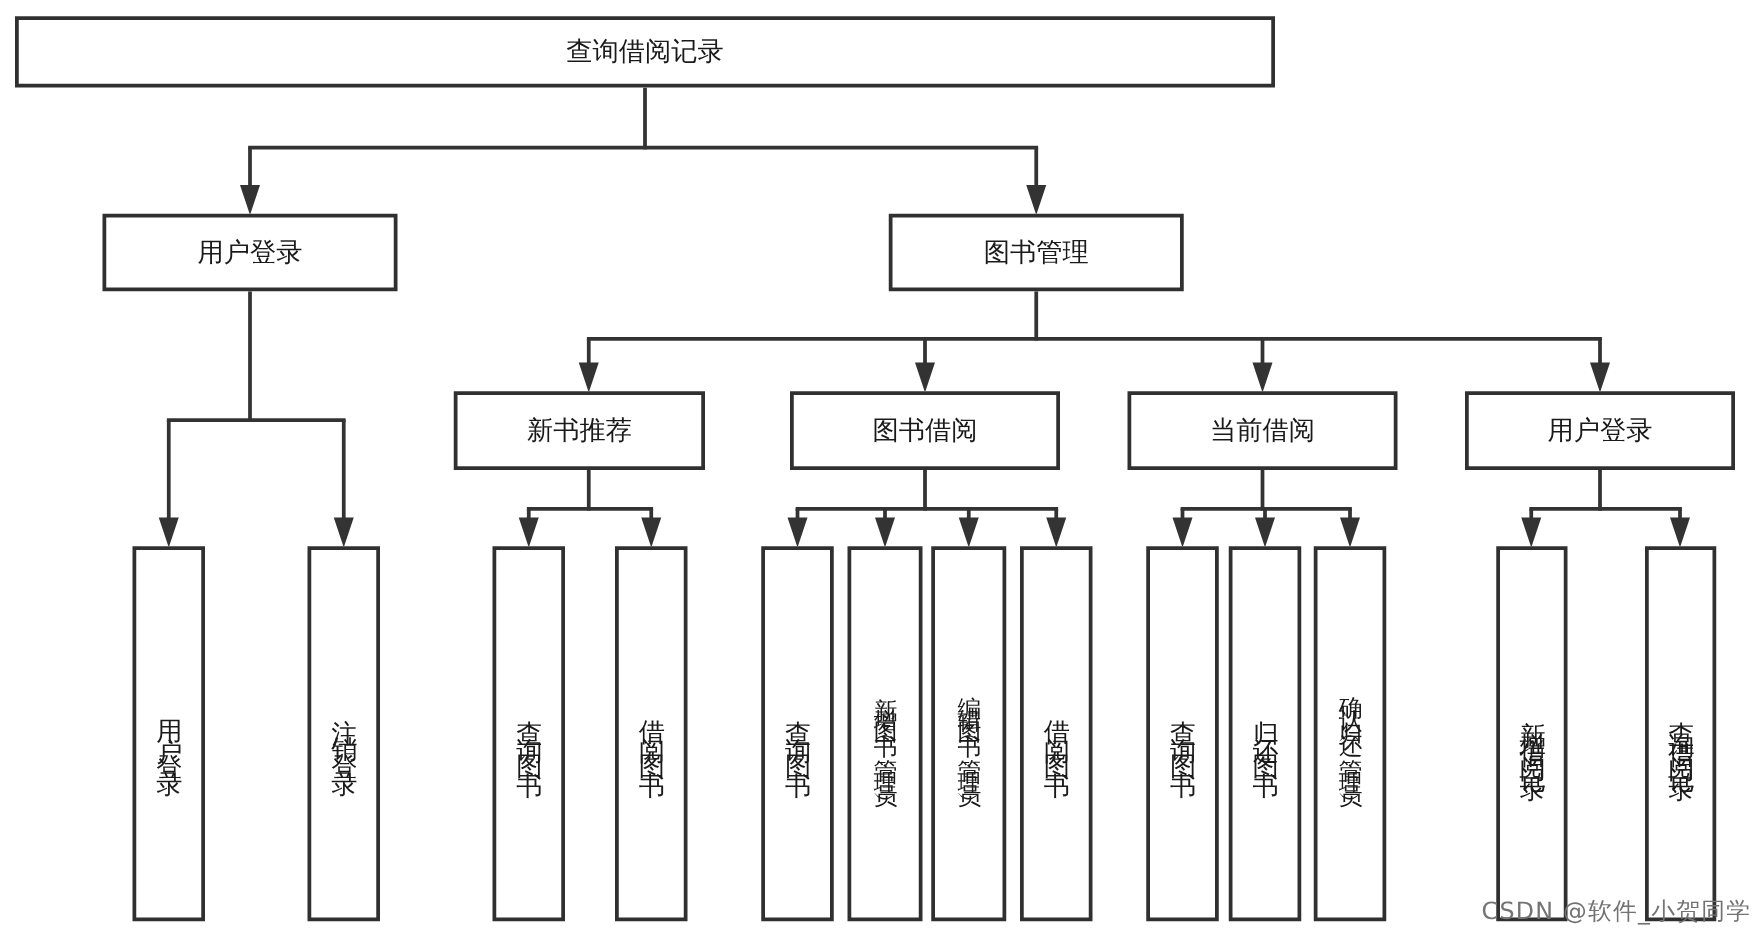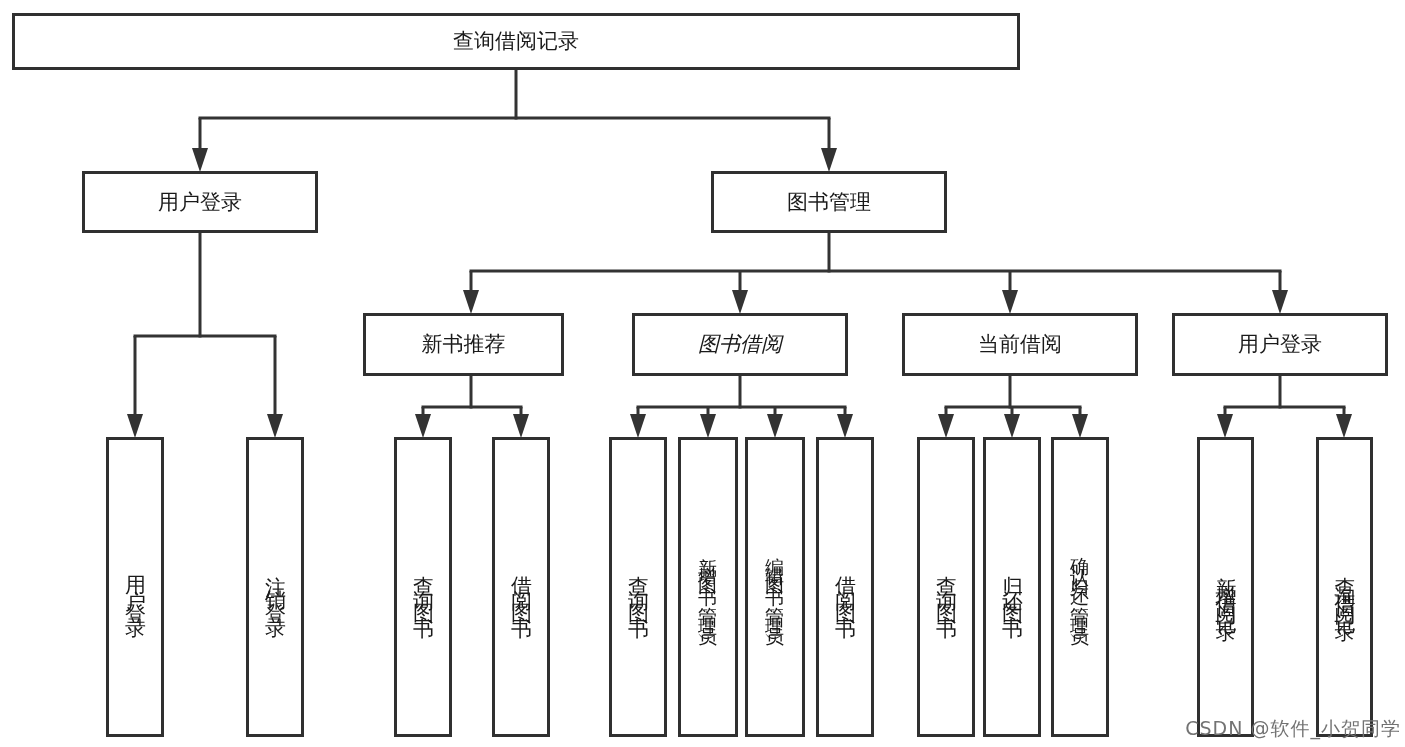--- a/index.html
+++ b/index.html
@@ -37,22 +37,22 @@
   }
   .v4 { font-size: 21px; letter-spacing: 14px; }
   .v6 { font-size: 21px; letter-spacing: 9px; }
   .v9 { font-size: 19px; letter-spacing: 10px; }
 
   
   #b-root { left: 12px;  top: 13px;  width: 1008px; height: 57px; }
   #b-l2a  { left: 82px;  top: 171px; width: 236px;  height: 62px; }
   #b-l2b  { left: 711px; top: 171px; width: 236px;  height: 62px; }
   #b-l3a  { left: 363px; top: 313px; width: 201px;  height: 63px; }
-  #b-l3b  { left: 632px; top: 313px; width: 216px;  height: 63px; font-style: italic; }
-  #b-l3c  { left: 902px; top: 313px; width: 236px;  height: 63px; }
+  #b-l3b  { left: 632px; top: 313px; width: 216px;  height: 63px; }
+  #b-l3c  { left: 902px; top: 313px; width: 216px;  height: 63px; }
   #b-l3d  { left: 1172px;top: 313px; width: 216px;  height: 63px; }
 
   
   .leaf { top: 437px; height: 300px; }
   #l1  { left: 106px;  width: 58px; }
   #l2  { left: 246px;  width: 58px; }
   #l3  { left: 394px;  width: 58px; }
   #l4  { left: 492px;  width: 58px; }
   #l5  { left: 609px;  width: 58px; }
   #l6  { left: 678px;  width: 60px; }

